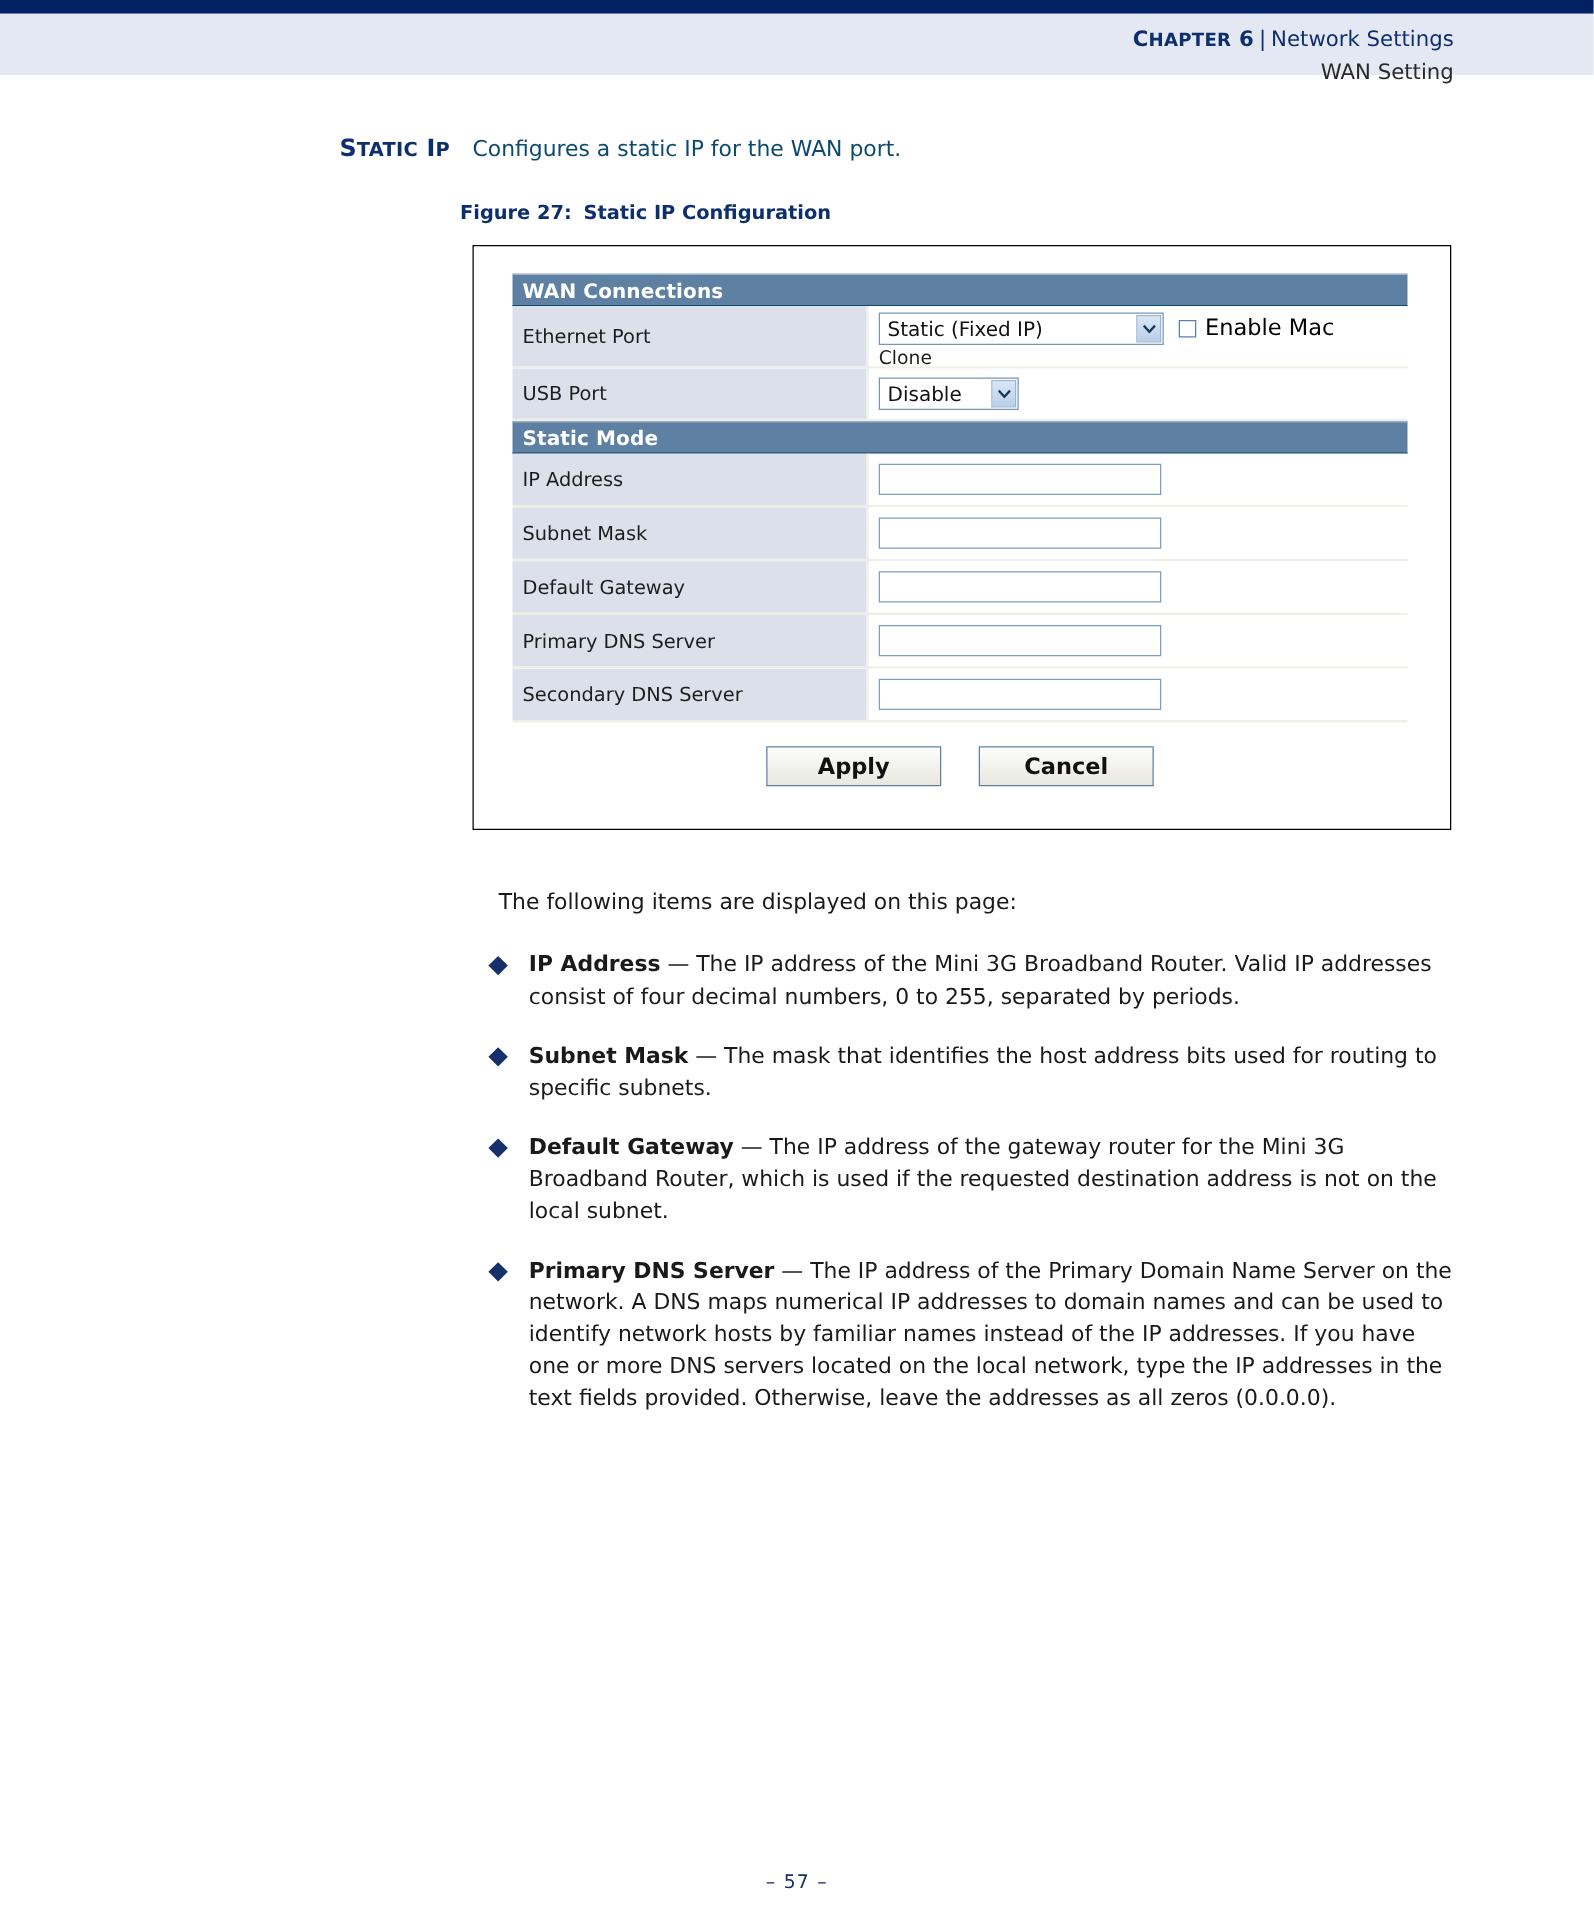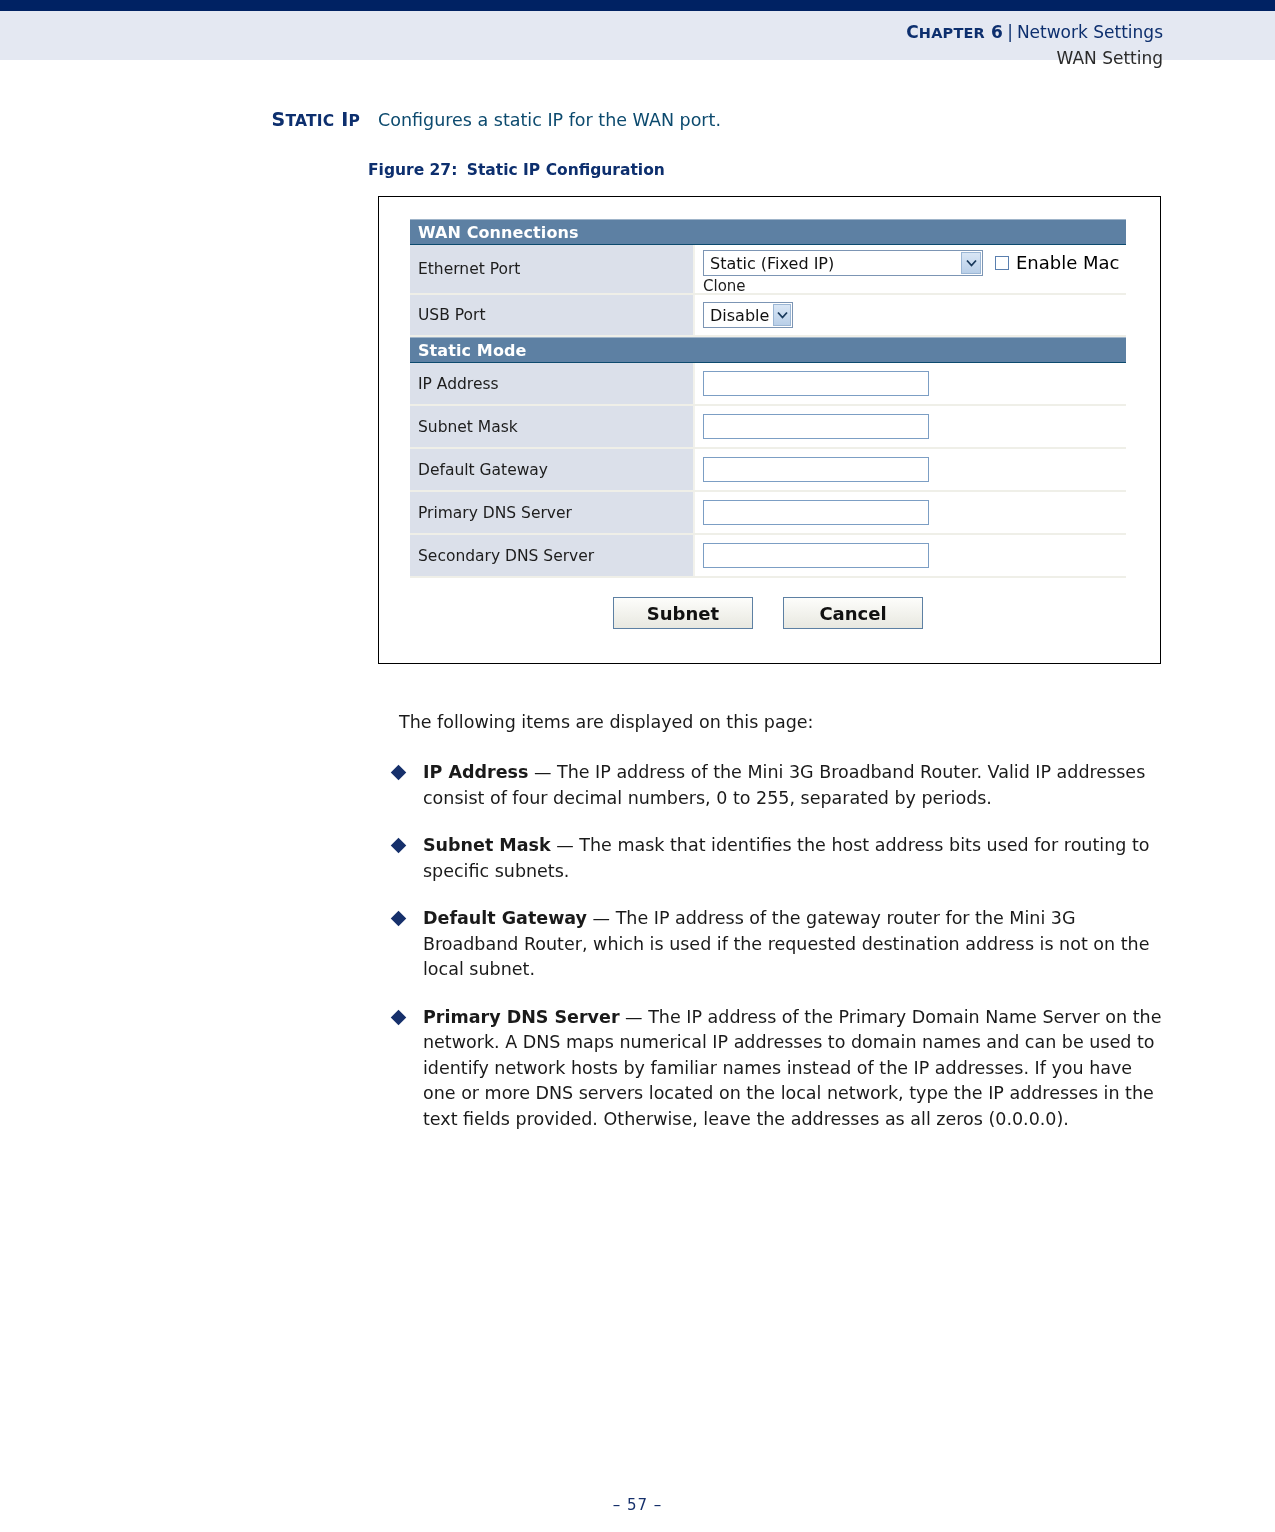--- a/index.html
+++ b/index.html
@@ -164,22 +164,22 @@
     align-items: center;
     justify-content: space-between;
     background: #ffffff;
     border: 1px solid #7c95b4;
     box-sizing: border-box;
     height: 26px;
     font-size: 16px;
     color: #111111;
     padding-left: 6px;
   }
-  .sel-wide { width: 280px; }
-  .sel-narrow { width: 90px; }
+  .sel-wide { width: 228px; }
+  .sel-narrow { width: 112px; }
   .sel-text { white-space: nowrap; }
   .sel-arrow {
     width: 20px;
     height: 22px;
     margin: 1px 1px 1px 4px;
     background: linear-gradient(#d9e6f5, #b9cfe8);
     border: 1px solid #9bb6d4;
     box-sizing: border-box;
     display: flex;
     align-items: center;
@@ -384,21 +384,21 @@
     <div class="row row-field">
       <div class="row-label">Secondary DNS Server</div>
       <div class="row-value">
         <div class="txtbox"></div>
       </div>
     </div>
 
   </div>
 
   <div class="btn-bar">
-    <div class="btn">Subnet</div>
+    <div class="btn">Apply</div>
     <div class="btn">Cancel</div>
   </div>
 </div>
 
 <div class="body-intro">The following items are displayed on this page:</div>
 
 <div class="bullets">
 
   <div class="bullet">
     <span class="diamond"></span><b>IP Address</b><span> — </span><span>The IP address of the Mini 3G Broadband Router. Valid IP addresses consist of four decimal numbers, 0 to 255, separated by periods.</span>

